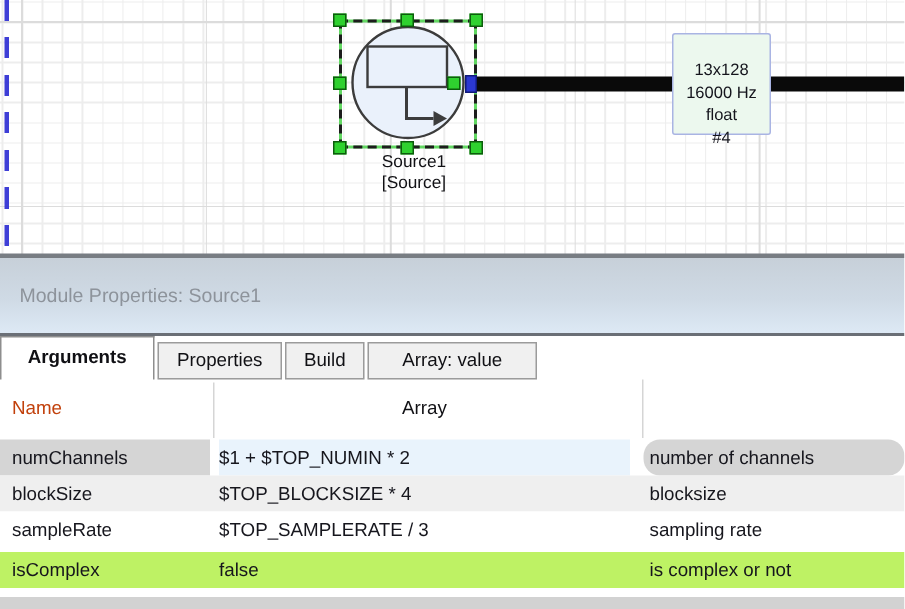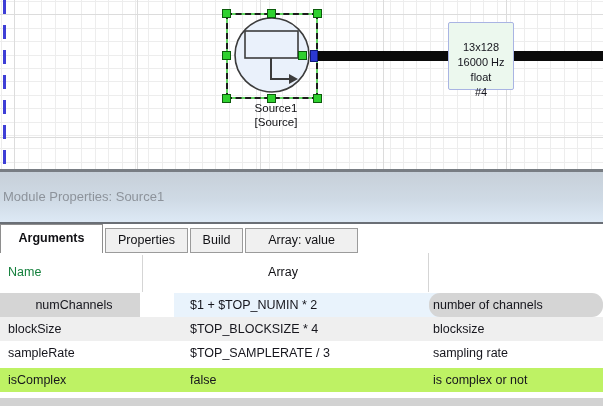--- a/index.html
+++ b/index.html
@@ -42,50 +42,50 @@
     font-size:11px; color:#14141c; text-align:center; line-height:15px; padding-top:17px;
   }
 
   
   .panel-top-border{position:absolute; left:0; top:169px; width:603px; height:3px; background:#787d83;}
   .panel-header{
     position:absolute; left:0; top:172px; width:603px; height:50px;
     background:linear-gradient(to bottom,#c7d0d9 0%, #cfdae5 55%, #dde9f5 100%);
     border-bottom:2px solid #6a6f76; box-sizing:content-box;
   }
-  .panel-header span{display:block; padding-left:3px; line-height:50px; font-size:13px; color:#8d939b;}
+  .panel-header span{display:block; padding-left:13px; line-height:50px; font-size:13px; color:#8d939b;}
 
   
   .tabstrip{position:absolute; left:0; top:224px; width:603px; height:29px; background:#ffffff;}
   .tab{position:absolute; box-sizing:border-box; font-size:12.5px; color:#101014; text-align:center;}
   .tab-active{
     left:0; top:0; height:29px; width:103px; background:#ffffff;
     border:1px solid #8e8e8e; border-bottom:none; line-height:27px; font-weight:700;
   }
   .tab-idle{
     top:4px; height:25px; background:#f0f0f0; border:1px solid #9b9b9b; line-height:23px;
   }
   .tab-properties{left:105px; width:83px;}
   .tab-build{left:190px; width:53px;}
   .tab-array{left:245px; width:113px;}
 
   
   .thead{position:absolute; left:0; top:255px; width:603px; height:38px; background:#ffffff;}
-  .thead .col-name{position:absolute; left:8px; top:0; line-height:34px; font-size:12.5px; color:#15803d;}
+  .thead .col-name{position:absolute; left:8px; top:0; line-height:34px; font-size:12.5px; color:#c2410c;}
   .thead .col-value{position:absolute; left:146px; width:274px; top:0; line-height:34px; text-align:center; font-size:12.5px; color:#101014;}
   .vline1{position:absolute; left:142px; top:255px; width:1px; height:37px; background:#d5d5d5;}
   .vline2{position:absolute; left:428px; top:253px; width:1px; height:39px; background:#d5d5d5;}
 
   .row{position:absolute; left:0; width:603px; height:24px; font-size:12.5px; color:#16161d;}
   .row .cell{position:absolute; top:0; height:24px; line-height:24px; box-sizing:border-box; white-space:nowrap; overflow:hidden;}
   .c-name{left:0; width:140px; padding-left:8px;}
-  .c-value{left:146px; width:274px; padding-left:16px;margin-left:28px;}
+  .c-value{left:146px; width:274px; padding-left:0;}
   .c-desc{left:429px; width:174px; padding-left:4px;border-radius:11px;}
   .row1{top:293px;}
-  .row1 .c-name{background:#d5d5d5;text-align:center;}
+  .row1 .c-name{background:#d5d5d5;}
   .row1 .c-value{background:#e9f3fc;}
   .row1 .c-desc{background:#d5d5d5;}
   .row2{top:317px; background:#efefef;}
   .row3{top:341px; background:#ffffff;}
   .row4{top:368px; background:#bef264;}
 
   .bottom-bar{position:absolute; left:0; top:398px; width:603px; height:8px; background:#d2d2d2;}
 </style>
 </head>
 <body>

